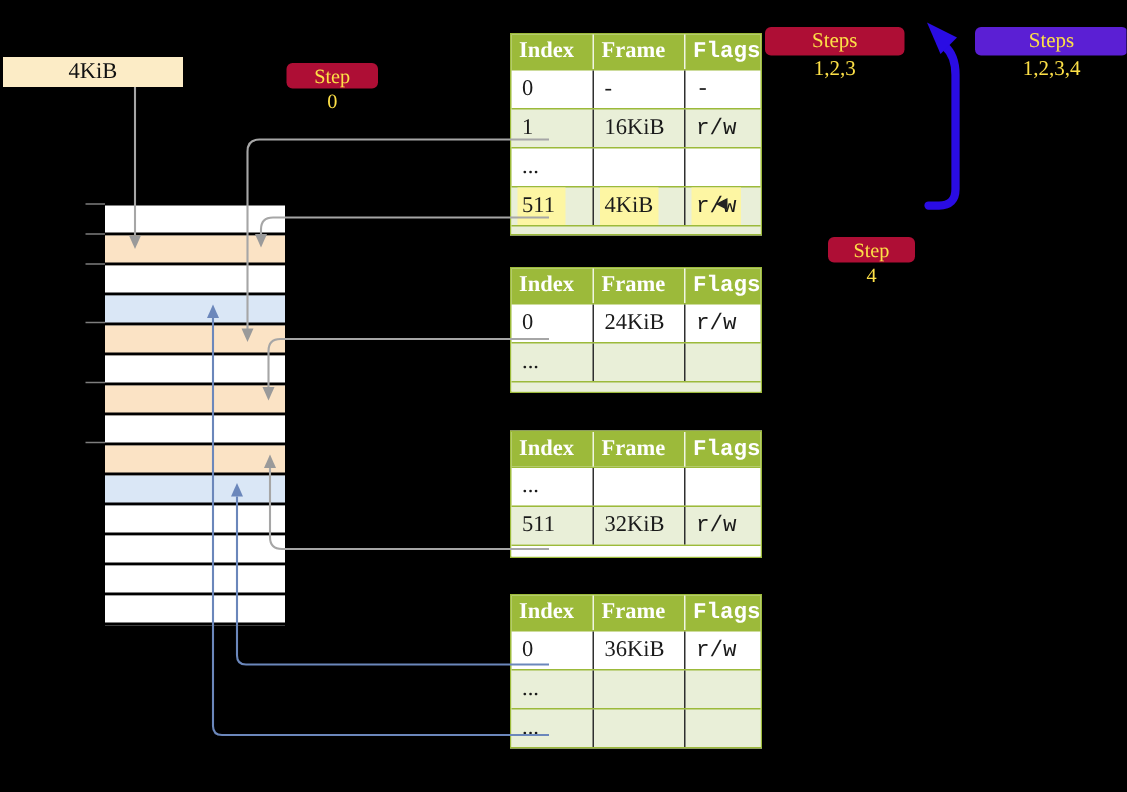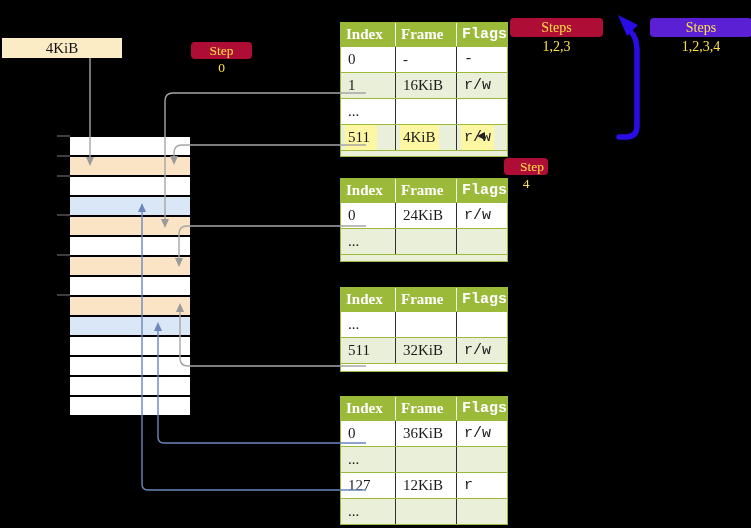--- a/index.html
+++ b/index.html
@@ -37,21 +37,21 @@
   .badge{
     height:17px;border-radius:4px;color:#fde047;font-size:13.5px;line-height:17px;
     text-align:center;background:var(--c-badge-crimson);padding:0 16px;
     box-sizing:border-box;
   }
   .badge.tall{height:19px;line-height:19px;font-size:14px;}
   .badge.violet{background:var(--c-badge-violet);}
   #badge-step0{left:191px;top:42px;width:61px;}
   #badge-steps123{left:510px;top:18px;width:93px;}
   #badge-steps1234{left:650px;top:18px;width:102px;}
-  #badge-step4{left:504px;top:158px;width:44px;}
+  #badge-step4{left:552px;top:158px;width:58px;}
 
   
   .mem-col{
     left:70px;top:136px;width:120px;height:280px;
     display:flex;flex-direction:column;border-top:1px solid #000;
   }
   .mrow{flex:1;border-bottom:2px solid #000;box-sizing:border-box;}
   .row-free{background:var(--c-frame-free);}
   .row-table{background:var(--c-frame-page-table);}
   .row-mapped{background:var(--c-frame-mapped);}
@@ -193,25 +193,20 @@
   <div class="tr">
     <div class="td c-index"><span class="ct">0</span></div>
     <div class="td c-frame"><span class="ct">36KiB</span></div>
     <div class="td c-flags"><span class="ct">r/w</span></div>
   </div>
   <div class="tr alt">
     <div class="td c-index"><span class="ct">...</span></div>
     <div class="td c-frame"><span class="ct"></span></div>
     <div class="td c-flags"><span class="ct"></span></div>
   </div>
-  <div class="tr">
-    <div class="td c-index"><span class="ct">127</span></div>
-    <div class="td c-frame"><span class="ct">12KiB</span></div>
-    <div class="td c-flags"><span class="ct">r</span></div>
-  </div>
   <div class="tr alt">
     <div class="td c-index"><span class="ct">...</span></div>
     <div class="td c-frame"><span class="ct"></span></div>
     <div class="td c-flags"><span class="ct"></span></div>
   </div>
 </div>
 
 <svg class="overlay" width="751" height="528" viewBox="0 0 751 528">
 
   <g stroke="#7d7d7d" stroke-width="1">

